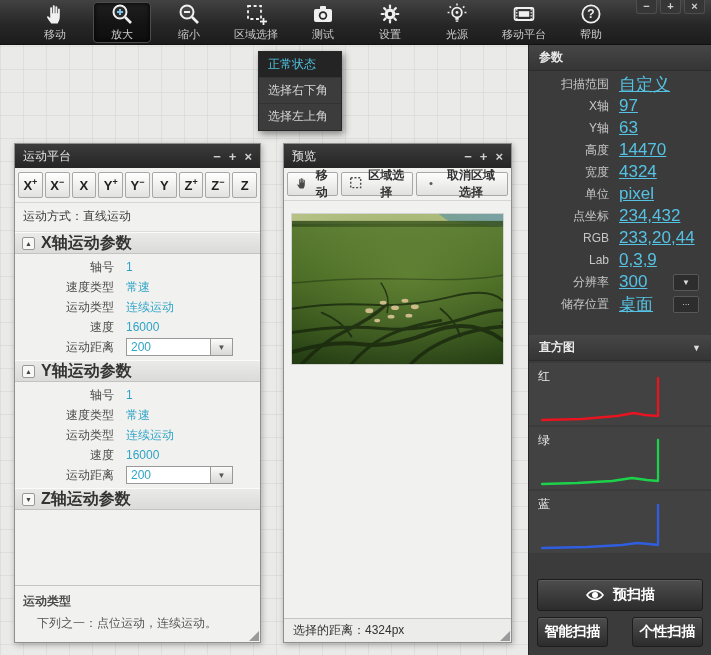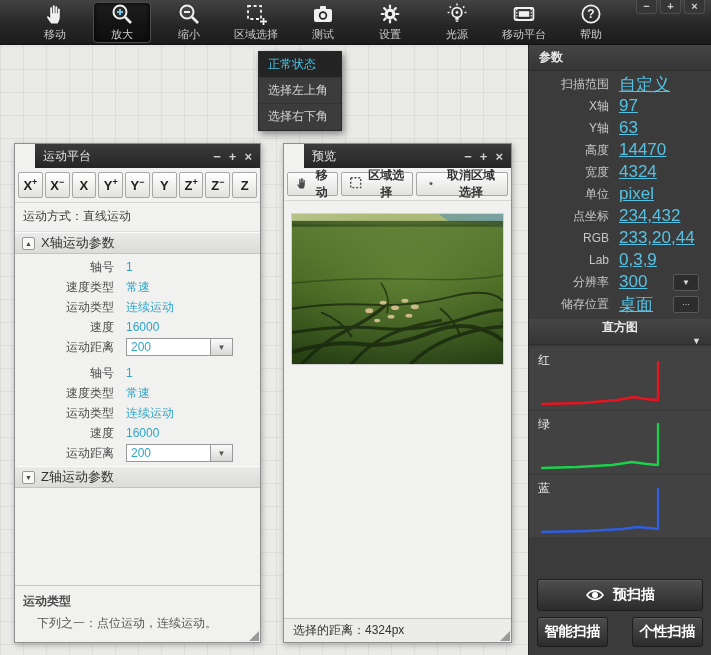--- a/index.html
+++ b/index.html
@@ -33,39 +33,39 @@
           background:#3c3c3c; border:1px solid #282828; box-shadow:2px 3px 7px rgba(0,0,0,.45); }
   .menu-item { height:26px; line-height:25px; padding-left:9px; font-size:12px; color:#d6d6d6;
                cursor:pointer; border-bottom:1px solid #333; }
   .menu-item:last-child { border-bottom:none; }
   .menu-item.active { background:#242424; color:#4fc1e0; }
 
   
   .panel { position:absolute; background:#f1f1ef; border:1px solid #8f8f8f;
            box-shadow:1px 2px 6px rgba(0,0,0,.28); display:flex; flex-direction:column; }
   .panel-title { height:24px; flex:0 0 auto; background:linear-gradient(#3b3b3b,#252525);
-                 color:#e3e3e3; font-size:12px; display:flex; align-items:center; padding:0 8px;margin-left:20px; }
+                 color:#e3e3e3; font-size:12px; display:flex; align-items:center; padding:0 8px; }
   .pt-label { flex:1; }
   .pt-controls { display:flex; gap:8px; }
   .pt-btn { color:#cfcfcf; font-size:13px; line-height:1; cursor:pointer; font-weight:bold; }
 
   .motion-panel { left:14px; top:143px; width:247px; height:500px; }
   .axis-row { display:flex; gap:2px; padding:4px 3px; border-bottom:1px solid #d6d6d4; }
   .axis-btn { flex:1; height:26px; background:linear-gradient(#ffffff,#e2e2e0); border:1px solid #a8a8a8;
               border-radius:2px; font-size:13px; font-weight:bold; color:#222; padding:0;
               cursor:pointer; font-family:inherit; }
   .axis-btn sup { font-size:9px; }
   .motion-mode { font-size:12px; color:#3c3c3c; padding:5px 8px 6px; border-bottom:1px solid #ddd; }
   .sec-header { height:22px; background:linear-gradient(#eaeae8,#dbdbd9); border-top:1px solid #fbfbfb;
                 border-bottom:1px solid #c3c3c1; display:flex; align-items:center; gap:6px;
                 padding:0 7px; cursor:pointer; }
   .collapse-btn { width:13px; height:13px; border:1px solid #999; background:#f8f8f6; border-radius:2px;
                   display:flex; align-items:center; justify-content:center; font-size:7px; color:#444;
                   cursor:pointer; }
-  .sec-title { font-size:13px; font-weight:normal; color:#333; }
+  .sec-title { font-size:16px; font-weight:bold; color:#333; }
   .sec-rows { padding:3px 17px; }
   .row { display:flex; align-items:center; height:20px; padding:0 10px; font-size:12px; }
   .row-label { width:72px; text-align:right; color:#4a4a4a; flex:0 0 auto; }
   .row-val { color:#2fa4c8; margin-left:12px; }
   .combo { margin-left:12px; flex:1; height:18px; background:#fff; border:1px solid #999;
            display:flex; align-items:center; cursor:pointer; }
   .combo-val { flex:1; padding-left:4px; color:#2fa4c8; font-size:12px; }
   .combo-btn { width:22px; height:100%; background:linear-gradient(#fbfbfb,#d8d8d6);
                border-left:1px solid #999; font-size:8px; color:#555;
                display:flex; align-items:center; justify-content:center; }
@@ -233,22 +233,22 @@
               <text x="12" y="16.4" font-size="12" font-weight="bold" fill="#f0f0f0" text-anchor="middle" font-family="Liberation Sans,sans-serif">?</text>
             </svg>
           </span>
     <span class="tb-label">帮助</span>
   </div>
       </div>
   </div>
 
   <div class="menu">
       <div class="menu-item active"><span>正常状态</span></div>
+      <div class="menu-item"><span>选择右下角</span></div>
       <div class="menu-item"><span>选择左上角</span></div>
-      <div class="menu-item"><span>选择右下角</span></div>
     </div>
 
   <div class="panel motion-panel">
     <div class="panel-title">
       <span class="pt-label">运动平台</span>
       <span class="pt-controls">
         <span class="pt-btn">−</span>
         <span class="pt-btn">+</span>
         <span class="pt-btn">×</span>
       </span>
@@ -291,20 +291,24 @@
             <div class="row">
     <span class="row-label">运动距离</span>
   <div class="combo">
     <span class="combo-val">200</span>
     <span class="combo-btn">▼</span>
   </div>
             </div>
           </div>
   </div>
         <div class="section">
+    <div class="sec-header">
+      <span class="collapse-btn">▲</span>
+      <span class="sec-title">Y轴运动参数</span>
+    </div>
     <div class="sec-rows">
             <div class="row">
     <span class="row-label">轴号</span>
   <span class="row-val">1</span>
             </div>
             <div class="row">
     <span class="row-label">速度类型</span>
   <span class="row-val">常速</span>
             </div>
             <div class="row">
@@ -464,21 +468,21 @@
     <span class="prow-label">分辨率</span>
     <span class="prow-val">300</span>
   <span class="prow-widget">▼</span>
         </div>
         <div class="prow">
     <span class="prow-label">储存位置</span>
     <span class="prow-val">桌面</span>
   <span class="prow-widget">···</span>
         </div>
       </div>
-    <div class="rp-header" style="margin-top:4px;flex-direction:column;">
+    <div class="rp-header" style="margin-top:20px;">
       <span>直方图</span>
       <span class="hdr-arrow">▼</span>
     </div>
     <div>
         <div class="channel">
     <span class="ch-label">红</span>
     <svg class="ch-plot" viewBox="0 0 167 50" preserveAspectRatio="none">
       <polyline fill="none" stroke-width="2.3" stroke-linejoin="round" stroke-linecap="round" points="5,48 45,47 80,44 97,41 108,43 121,44 121,6" stroke="#e81420"></polyline>
     </svg>
   </div>

